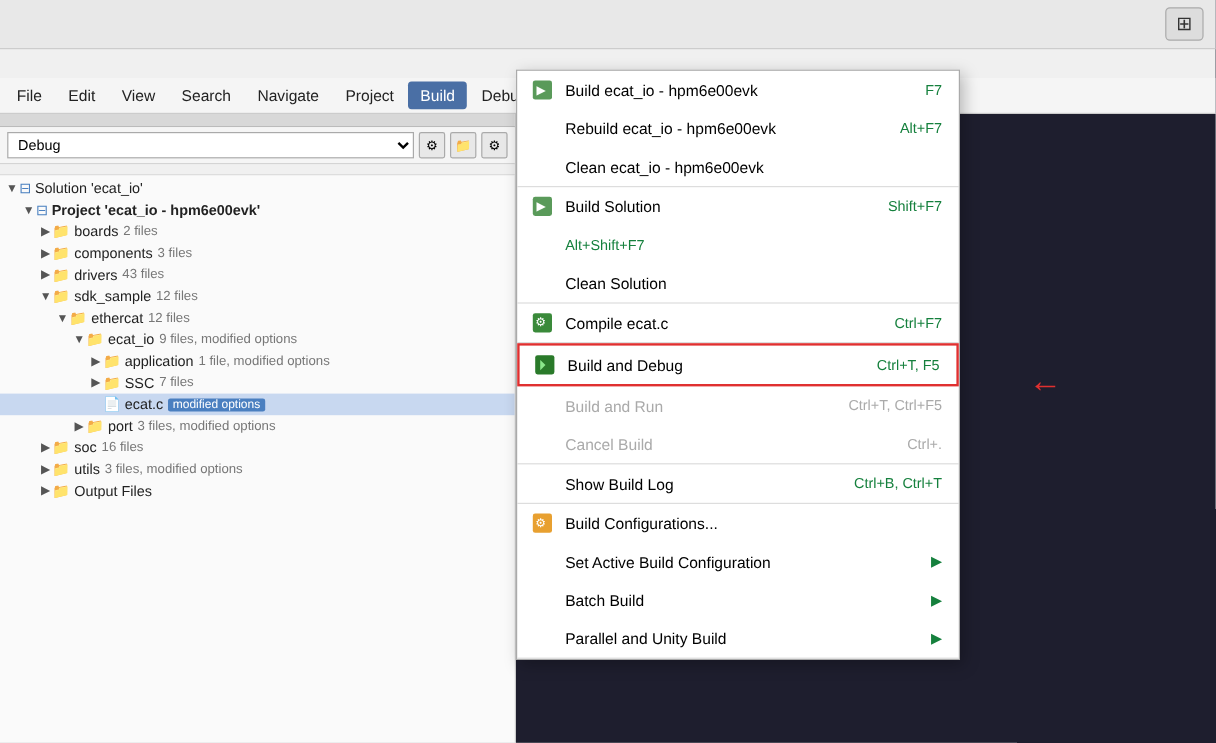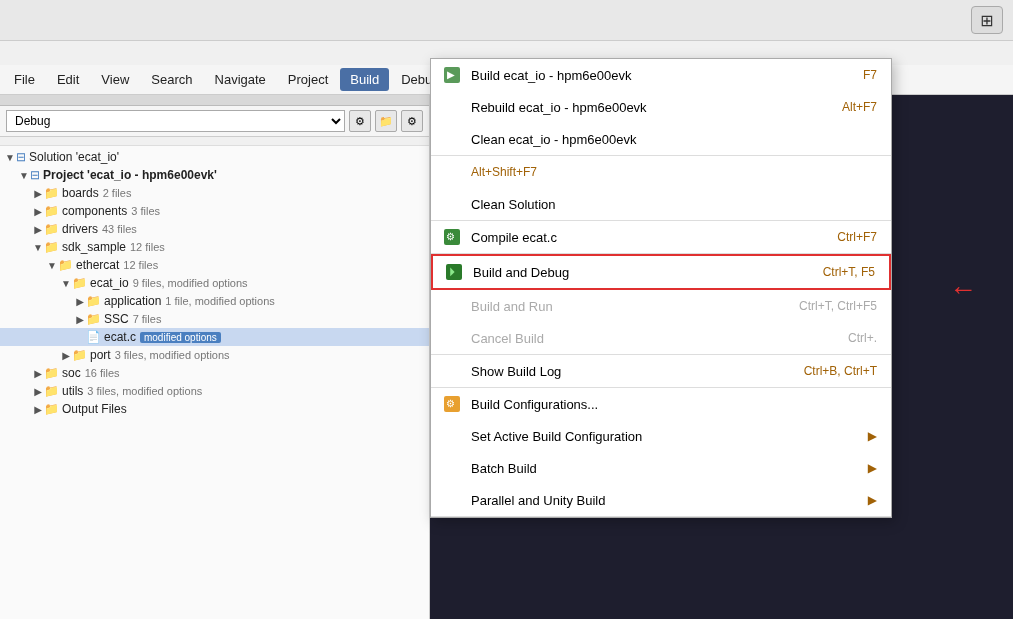--- a/index.html
+++ b/index.html
@@ -152,21 +152,21 @@
     .code-line { white-space: pre; line-height: 1.5; }
 
     
     #build-menu {
       position: absolute;
       top: 58px;
       left: 430px;
       background: white;
       border: 1px solid #aaa;
       box-shadow: 3px 4px 12px rgba(0,0,0,0.25);
-      width: 462px;
+      width: 370px;
       z-index: 100;
       font-size: 13px;
     }
 
     .menu-section {
       border-bottom: 1px solid #ddd;
     }
 
     .menu-row {
       display: flex;
@@ -178,21 +178,21 @@
     .menu-row.disabled { color: #aaa; cursor: default; }
 
     .menu-row-icon {
       width: 22px;
       height: 22px;
       margin-right: 8px;
       display: flex; align-items: center; justify-content: center;
       flex-shrink: 0;
     }
     .menu-row-label { flex: 1; }
-    .menu-row-shortcut { color: #a16207; font-size: 12px; }
+    .menu-row-shortcut { color: #15803d; font-size: 12px; }
     .menu-row.has-arrow .menu-row-shortcut::after {
       content: '▶';
       margin-left: 8px;
     }
 
     
     .menu-row.highlighted {
       background: white;
       border: 2px solid #e03030;
     }
@@ -448,20 +448,27 @@
         <span class="menu-row-shortcut">Alt+F7</span>
       </div>
       <div class="menu-row" style="position: relative;">
         <div class="menu-row-icon"></div>
         <span class="menu-row-label">Clean ecat_io - hpm6e00evk</span>
         <span class="menu-row-shortcut"></span>
       </div>
     </div>
     <div class="menu-section">
       <div class="menu-row" style="position: relative;">
+        <div class="menu-row-icon">
+          <div class="icon-build"></div>
+        </div>
+        <span class="menu-row-label">Build Solution</span>
+        <span class="menu-row-shortcut">Shift+F7</span>
+      </div>
+      <div class="menu-row" style="position: relative;">
         <div class="menu-row-icon"></div>
         <span class="menu-row-shortcut">Alt+Shift+F7</span>
       </div>
       <div class="menu-row" style="position: relative;">
         <div class="menu-row-icon"></div>
         <span class="menu-row-label">Clean Solution</span>
         <span class="menu-row-shortcut"></span>
       </div>
     </div>
     <div class="menu-section">

